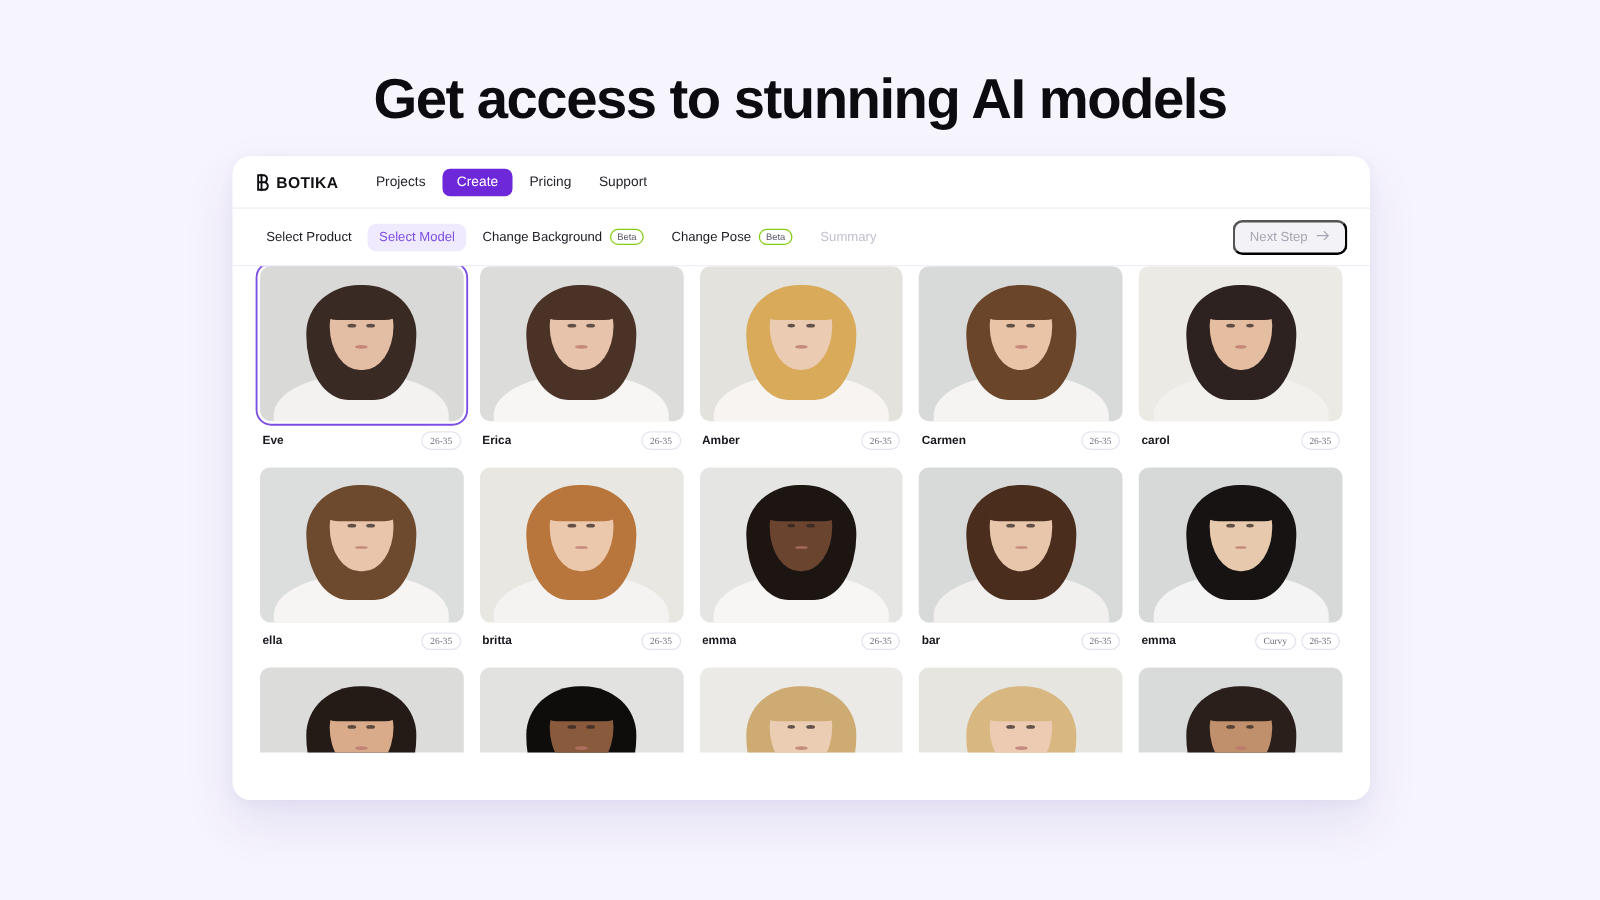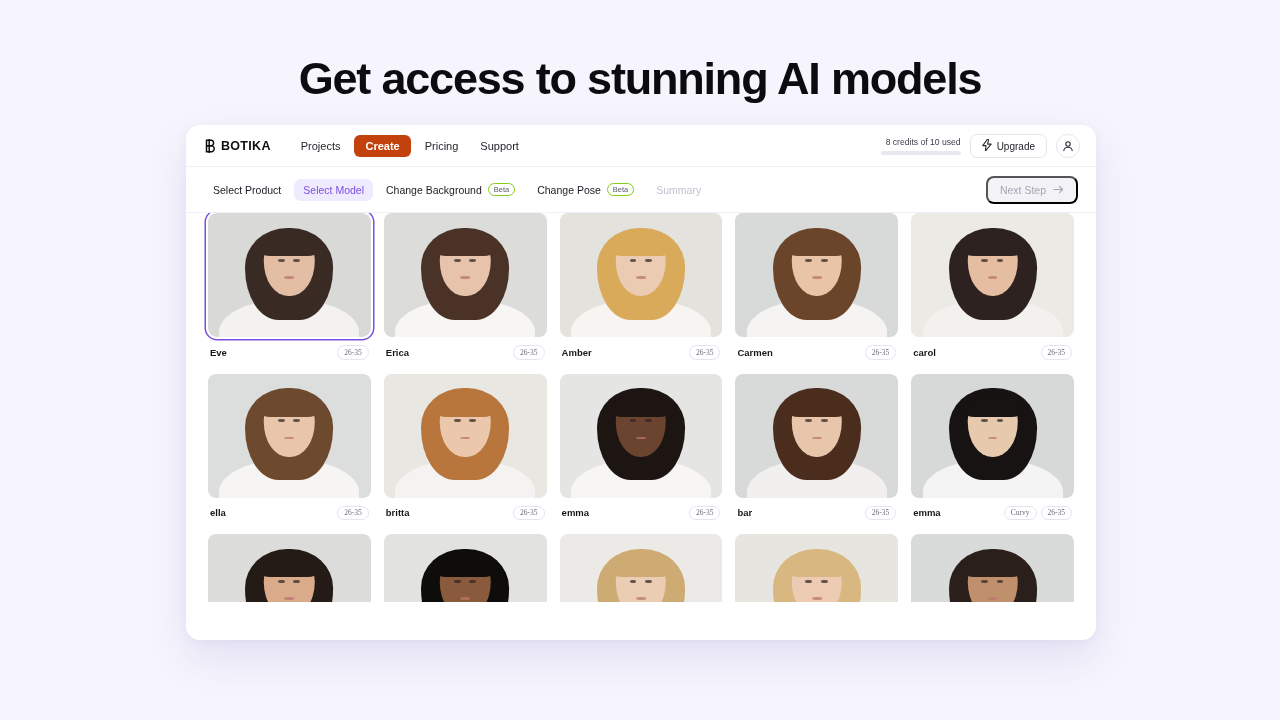--- a/index.html
+++ b/index.html
@@ -65,23 +65,23 @@
   }
   .nav-links { display: flex; align-items: center; gap: 6px; margin-left: 22px; }
   .nav-link {
     font-size: 11px;
     color: #25252c;
     padding: 5px 8px;
     border-radius: 6px;
     white-space: nowrap;
   }
   .nav-link.active {
-    background: #c2410c;
+    background: #6d28d9;
     color: #ffffff;
-    font-weight: bold;
+    font-weight: normal;
     padding: 5px 11px;
   }
 
   .topbar-right {
     position: absolute;
     right: 16px;
     top: 0;
     height: 42px;
     display: flex;
     align-items: center;
@@ -324,44 +324,20 @@
       <span class="brand-text">BOTIKA</span>
     </div>
 
     <div class="nav-links">
       <a class="nav-link">Projects</a>
       <a class="nav-link active">Create</a>
       <a class="nav-link">Pricing</a>
       <a class="nav-link">Support</a>
     </div>
 
-    <div class="topbar-right">
-      <div class="credits">
-        <span class="credits-label">8 credits of 10 used</span>
-        <span class="credits-bar">
-          <span class="credits-fill" style="width: 80%;"></span>
-        </span>
-      </div>
-
-      <button class="upgrade-btn">
-        <span>
-          <svg width="10" height="12" viewBox="0 0 10 12">
-            <path d="M5.6 0 L0.8 6.6 H4 L3.4 12 L9.2 5.1 H5.6 L6.6 0.6 Z" fill="none" stroke="#2a2a33" stroke-width="1.1" stroke-linejoin="round"></path>
-          </svg>
-        </span>
-        <span>Upgrade</span>
-      </button>
-
-      <button class="avatar-btn">
-        <svg width="12" height="12" viewBox="0 0 12 12">
-          <circle cx="6" cy="4" r="2.2" fill="none" stroke="#2a2a33" stroke-width="1.1"></circle>
-          <path d="M1.9 10.6 a4.1 3.4 0 0 1 8.2 0" fill="none" stroke="#2a2a33" stroke-width="1.1" stroke-linecap="round"></path>
-        </svg>
-      </button>
-    </div>
   </div>
 
   <div class="stepsbar">
     <div class="steps">
       <div class="step">
         <span>Select Product</span>
       </div>
       <div class="step current">
         <span>Select Model</span>
       </div>

